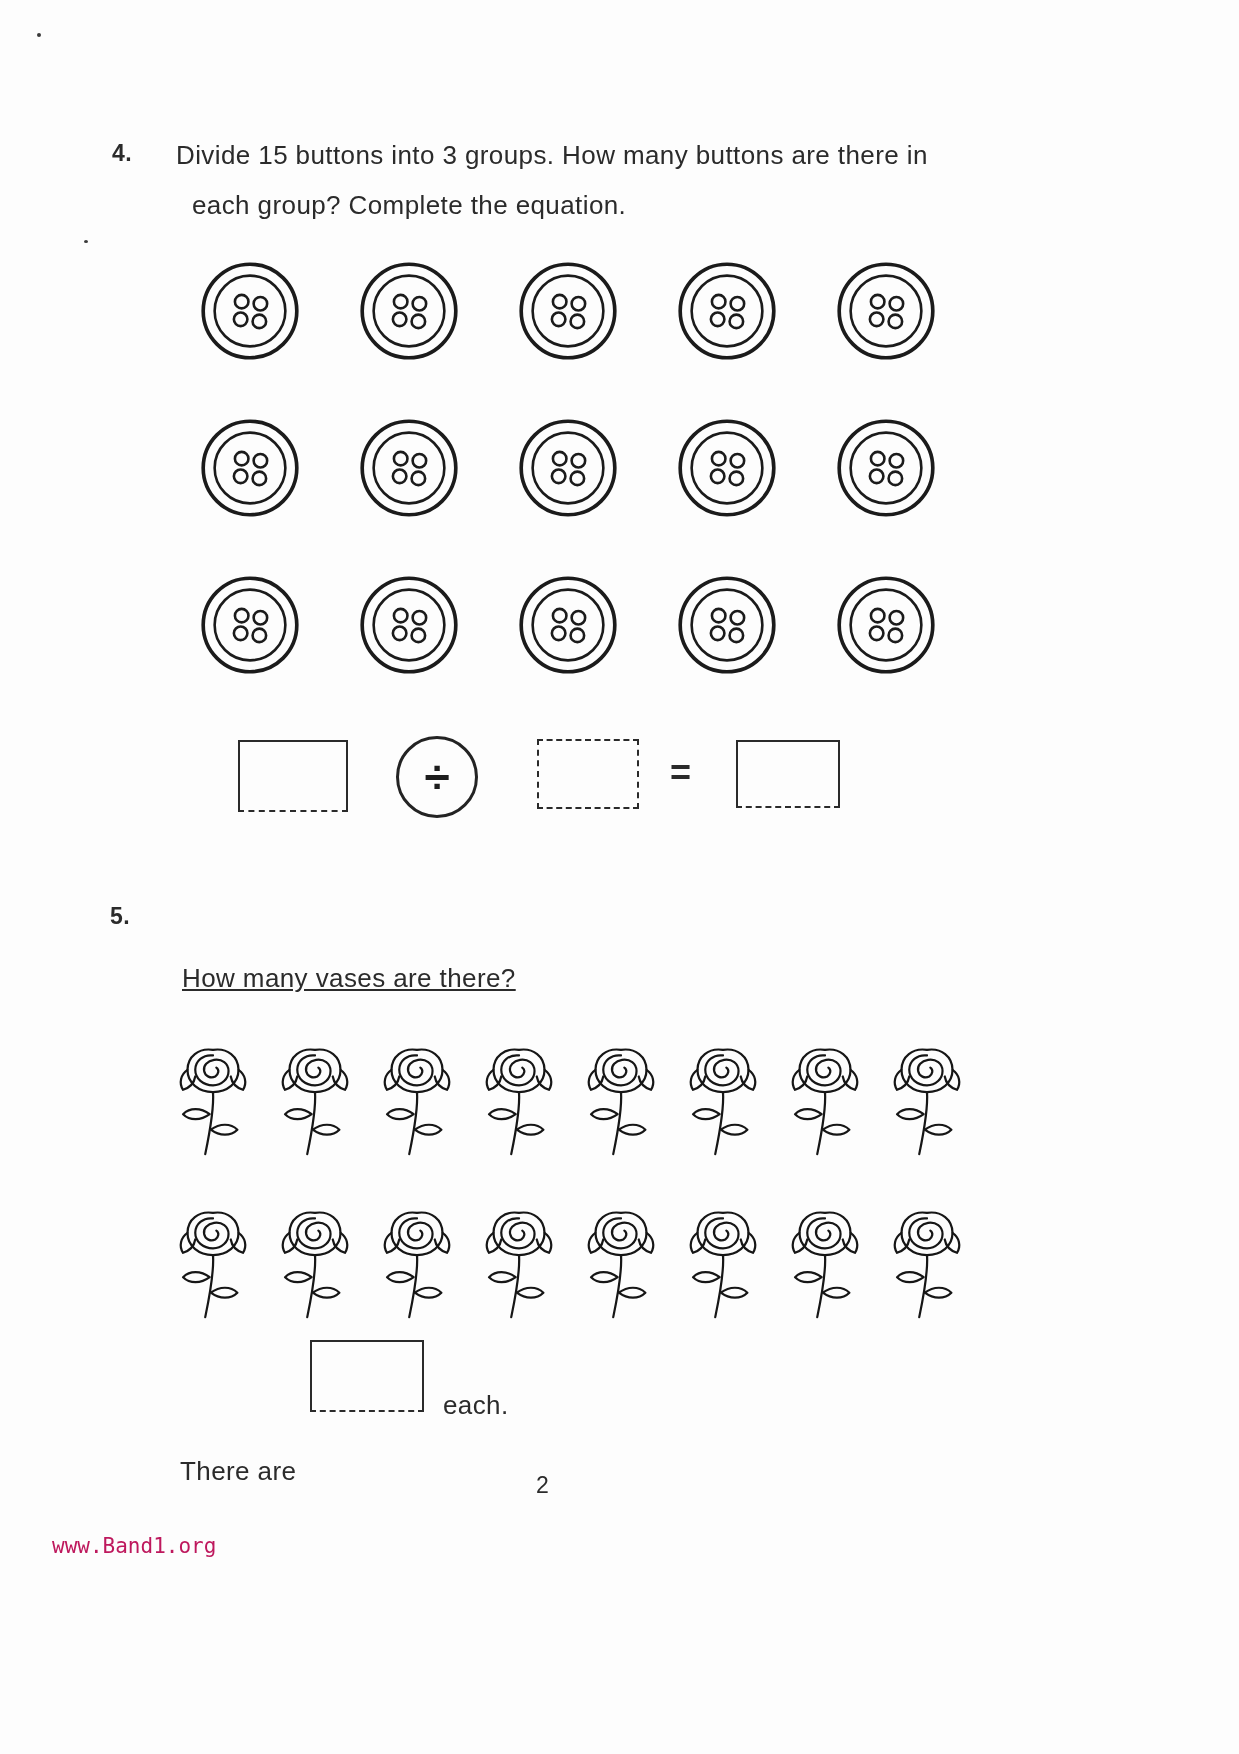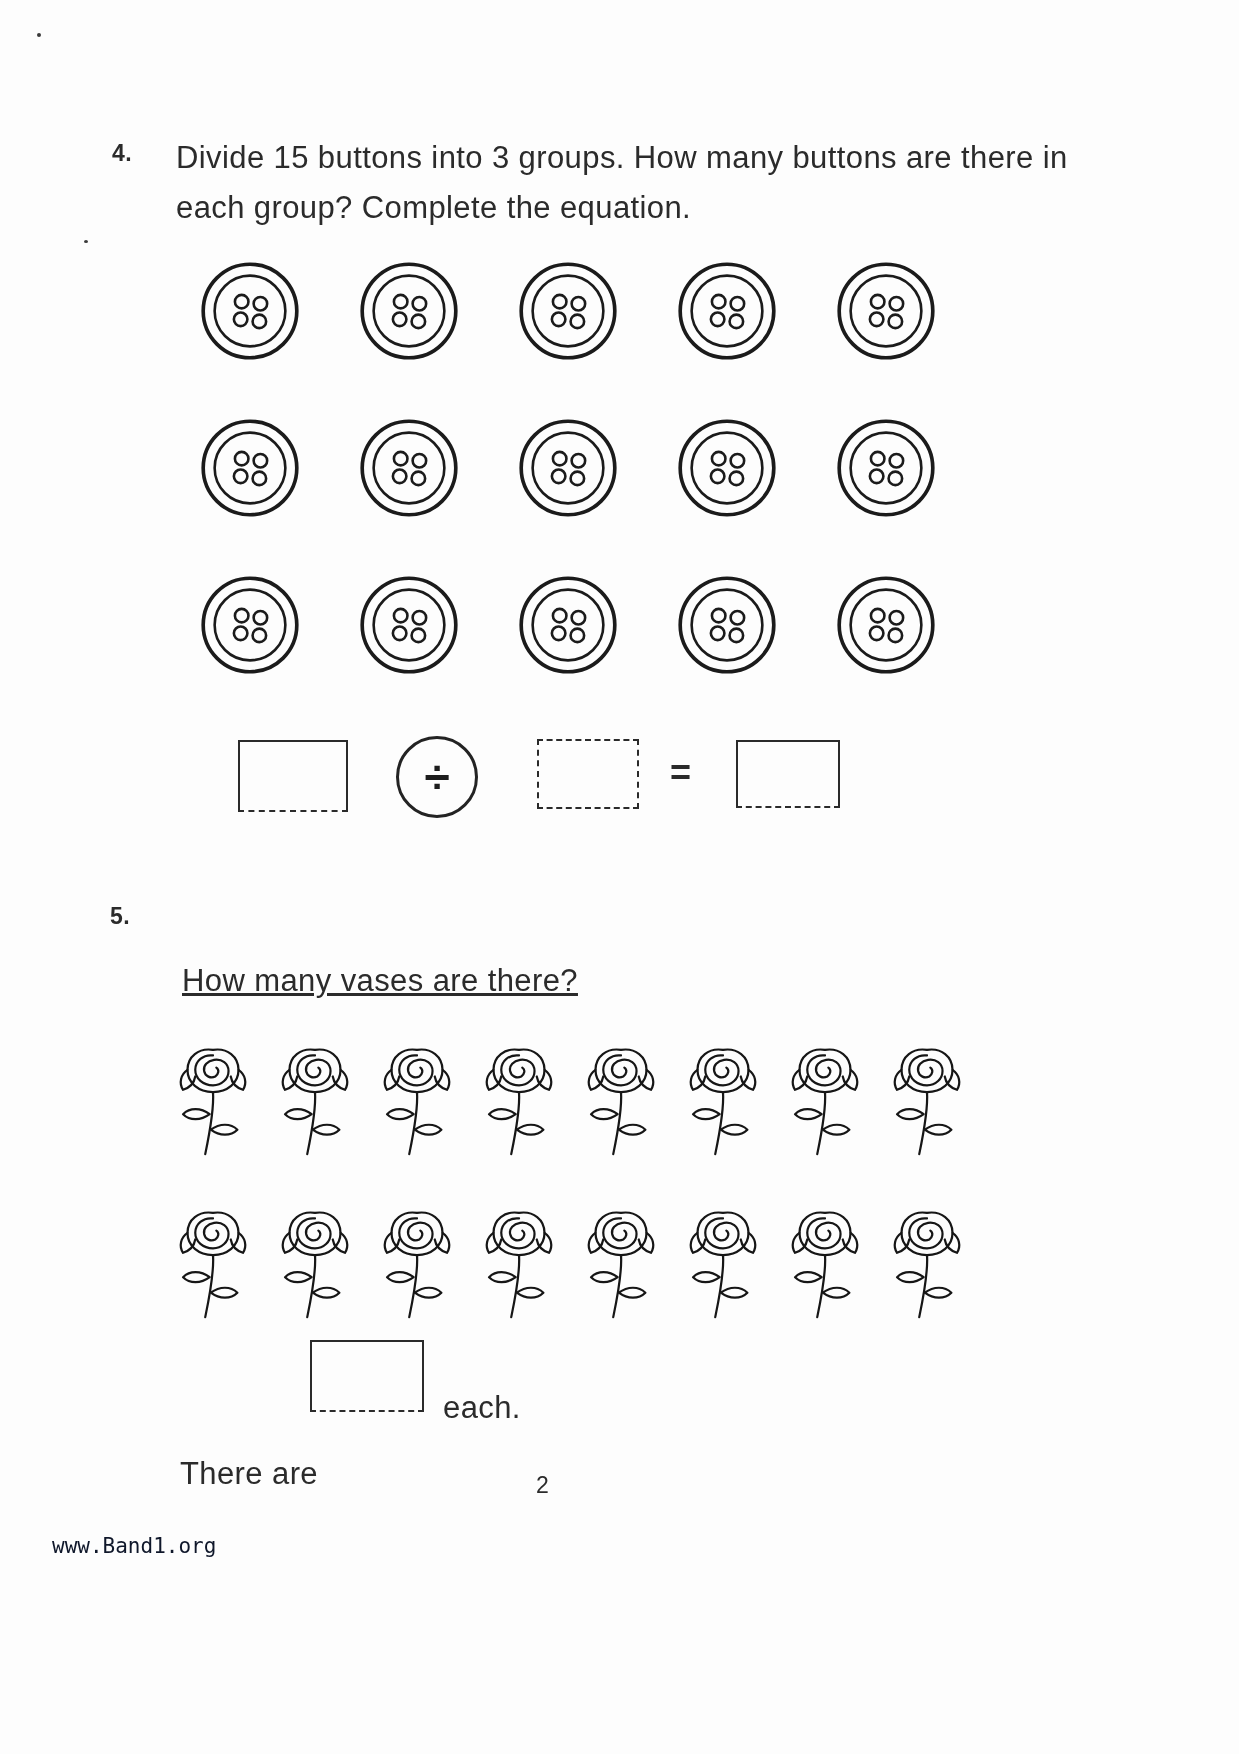--- a/index.html
+++ b/index.html
@@ -14,21 +14,21 @@
     margin:0 auto;
   }
   .qnum {
     position:absolute;
     font-size:23px;
     font-weight:bold;
     letter-spacing:0.5px;
   }
   .qtext {
     position:absolute;
-    font-size:31px;
+    font-size:26px;
     letter-spacing:0.4px;
     white-space:nowrap;
   }
   .button-grid {
     position:absolute; left:198px; top:259px;
     display:grid;
     grid-template-columns:repeat(5,104px);
     grid-auto-rows:104px;
     column-gap:55px; row-gap:53px;
   }
@@ -63,37 +63,37 @@
     font-size:36px; font-weight:bold; color:#2a2a2a;
     letter-spacing:1px;
   }
   .page-number {
     position:absolute; left:536px; top:1472px;
     font-size:23px;
   }
   .watermark {
     position:absolute; left:52px; top:1534px;
     font-family:"DejaVu Sans Mono", monospace;
-    font-size:21px; color:#0f172a;
+    font-size:21px; color:#be185d;
   }
   .speck {
     position:absolute; background:#3a3a3a; border-radius:50%;
   }
 </style>
 </head>
 <body>
 
 <div class="page">
 
   <div class="speck" style="left:37px;top:33px;width:4px;height:4px;"></div>
   <div class="speck" style="left:84px;top:240px;width:4px;height:3px;"></div>
 
   <div class="qnum" style="left:112px;top:140px;">4.</div>
   <div class="qtext" style="left:176px;top:140px;">Divide 15 buttons into 3 groups. How many buttons are there in</div>
-  <div class="qtext" style="left:176px;top:190px;text-align:right;">each group?  Complete the equation.</div>
+  <div class="qtext" style="left:192px;top:190px;text-align:right;">each group?  Complete the equation.</div>
 
   <div class="button-grid">
   <div class="icon-cell">
     <svg width="104" height="104" viewBox="0 0 100 100" aria-hidden="true">
       <g fill="none" stroke="#1b1b1b">
         <circle cx="50" cy="50" r="45" stroke-width="3.5"></circle>
         <circle cx="50" cy="50" r="34" stroke-width="2.5"></circle>
         <circle cx="42" cy="41" r="6.5" stroke-width="2.5"></circle>
         <circle cx="60" cy="43" r="6.5" stroke-width="2.5"></circle>
         <circle cx="41" cy="58" r="6.5" stroke-width="2.5"></circle>

